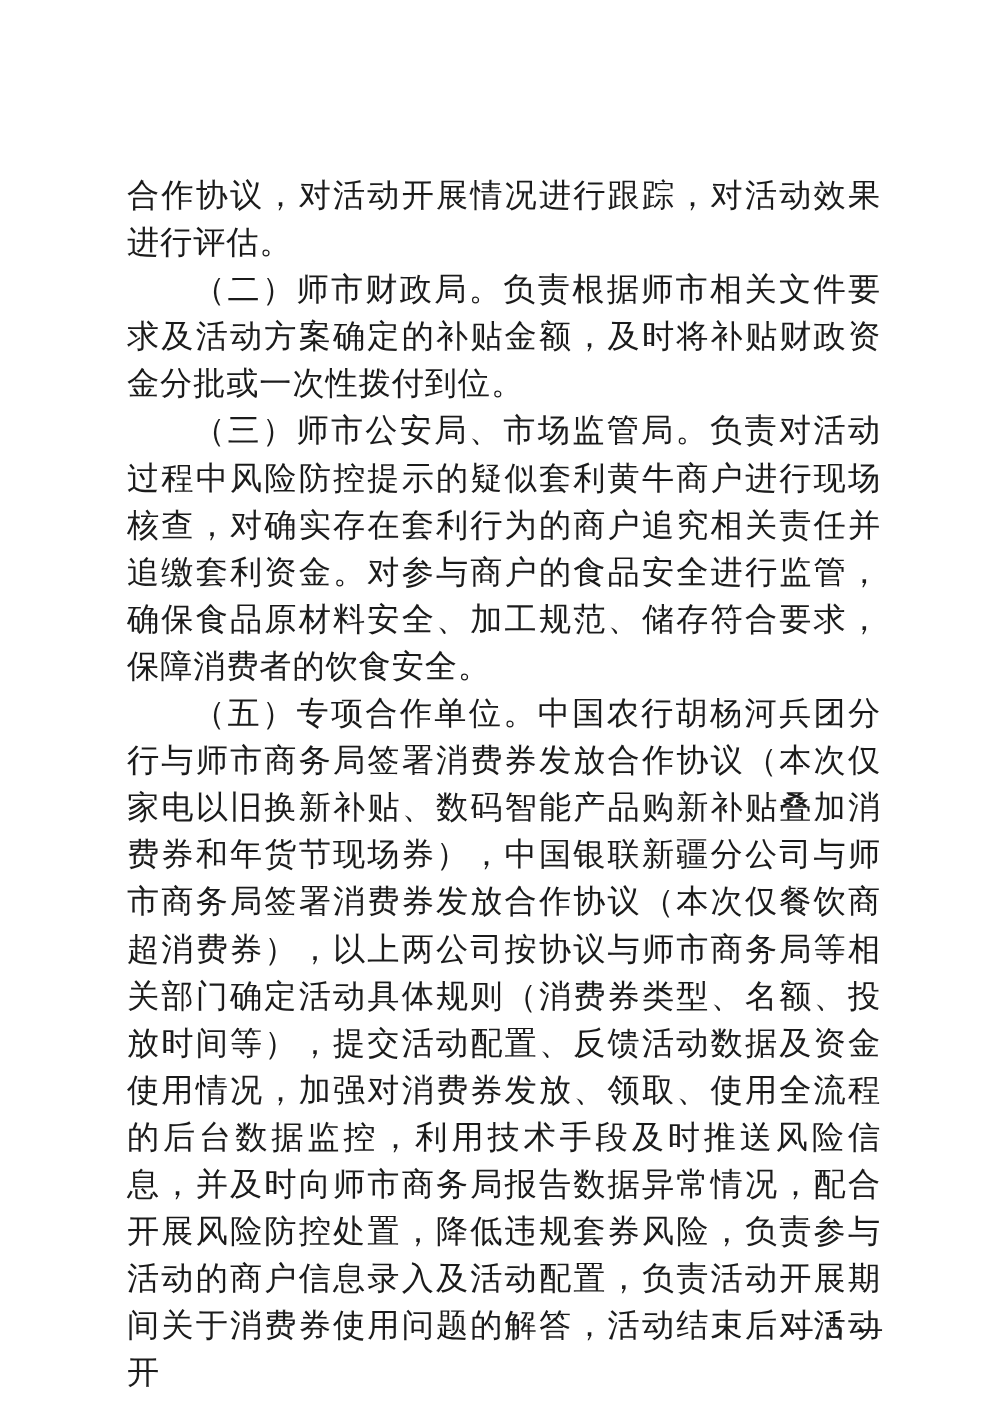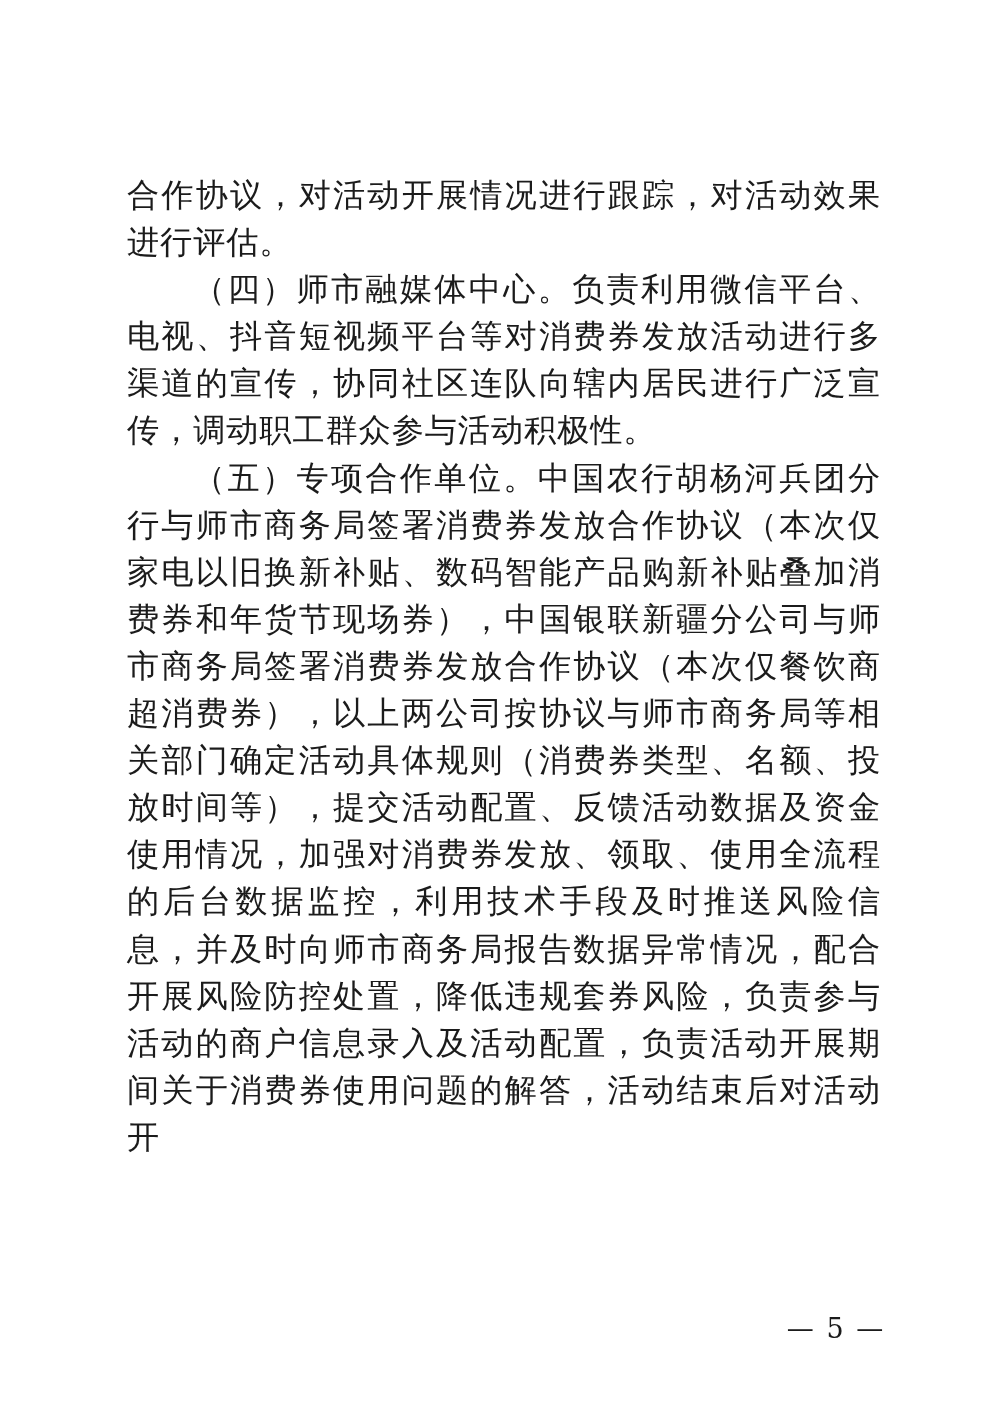--- a/index.html
+++ b/index.html
@@ -58,23 +58,24 @@
 </style>
 </head>
 <body>
 
 <div class="page">
 
   <div class="doc-body">
 
     <p class="para">合作协议，对活动开展情况进行跟踪，对活动效果进行评估。</p>
 
+    <p class="para indent">（二）师市财政局。负责根据师市相关文件要求及活动方案确定的补贴金额，及时将补贴财政资金分批或一次性拨付到位。</p>
 
+    <p class="para indent">（三）师市公安局、市场监管局。负责对活动过程中风险防控提示的疑似套利黄牛商户进行现场核查，对确实存在套利行为的商户追究相关责任并追缴套利资金。对参与商户的食品安全进行监管，确保食品原材料安全、加工规范、储存符合要求，保障消费者的饮食安全。</p>
 
-    <p class="para indent">（四）师市融媒体中心。负责利用微信平台、电视、抖音短视频平台等对消费券发放活动进行多渠道的宣传，协同社区连队向辖内居民进行广泛宣传，调动职工群众参与活动积极性。</p>
 
     <p class="para indent">（五）专项合作单位。中国农行胡杨河兵团分行与师市商务局签署消费券发放合作协议（本次仅家电以旧换新补贴、数码智能产品购新补贴叠加消费券和年货节现场券），中国银联新疆分公司与师市商务局签署消费券发放合作协议（本次仅餐饮商超消费券），以上两公司按协议与师市商务局等相关部门确定活动具体规则（消费券类型、名额、投放时间等），提交活动配置、反馈活动数据及资金使用情况，加强对消费券发放、领取、使用全流程的后台数据监控，利用技术手段及时推送风险信息，并及时向师市商务局报告数据异常情况，配合开展风险防控处置，降低违规套券风险，负责参与活动的商户信息录入及活动配置，负责活动开展期间关于消费券使用问题的解答，活动结束后对活动开</p>
 
   </div>
 
   <div class="page-number">
     <span class="pn-inner">— 5 —</span>
   </div>
 
 </div>

